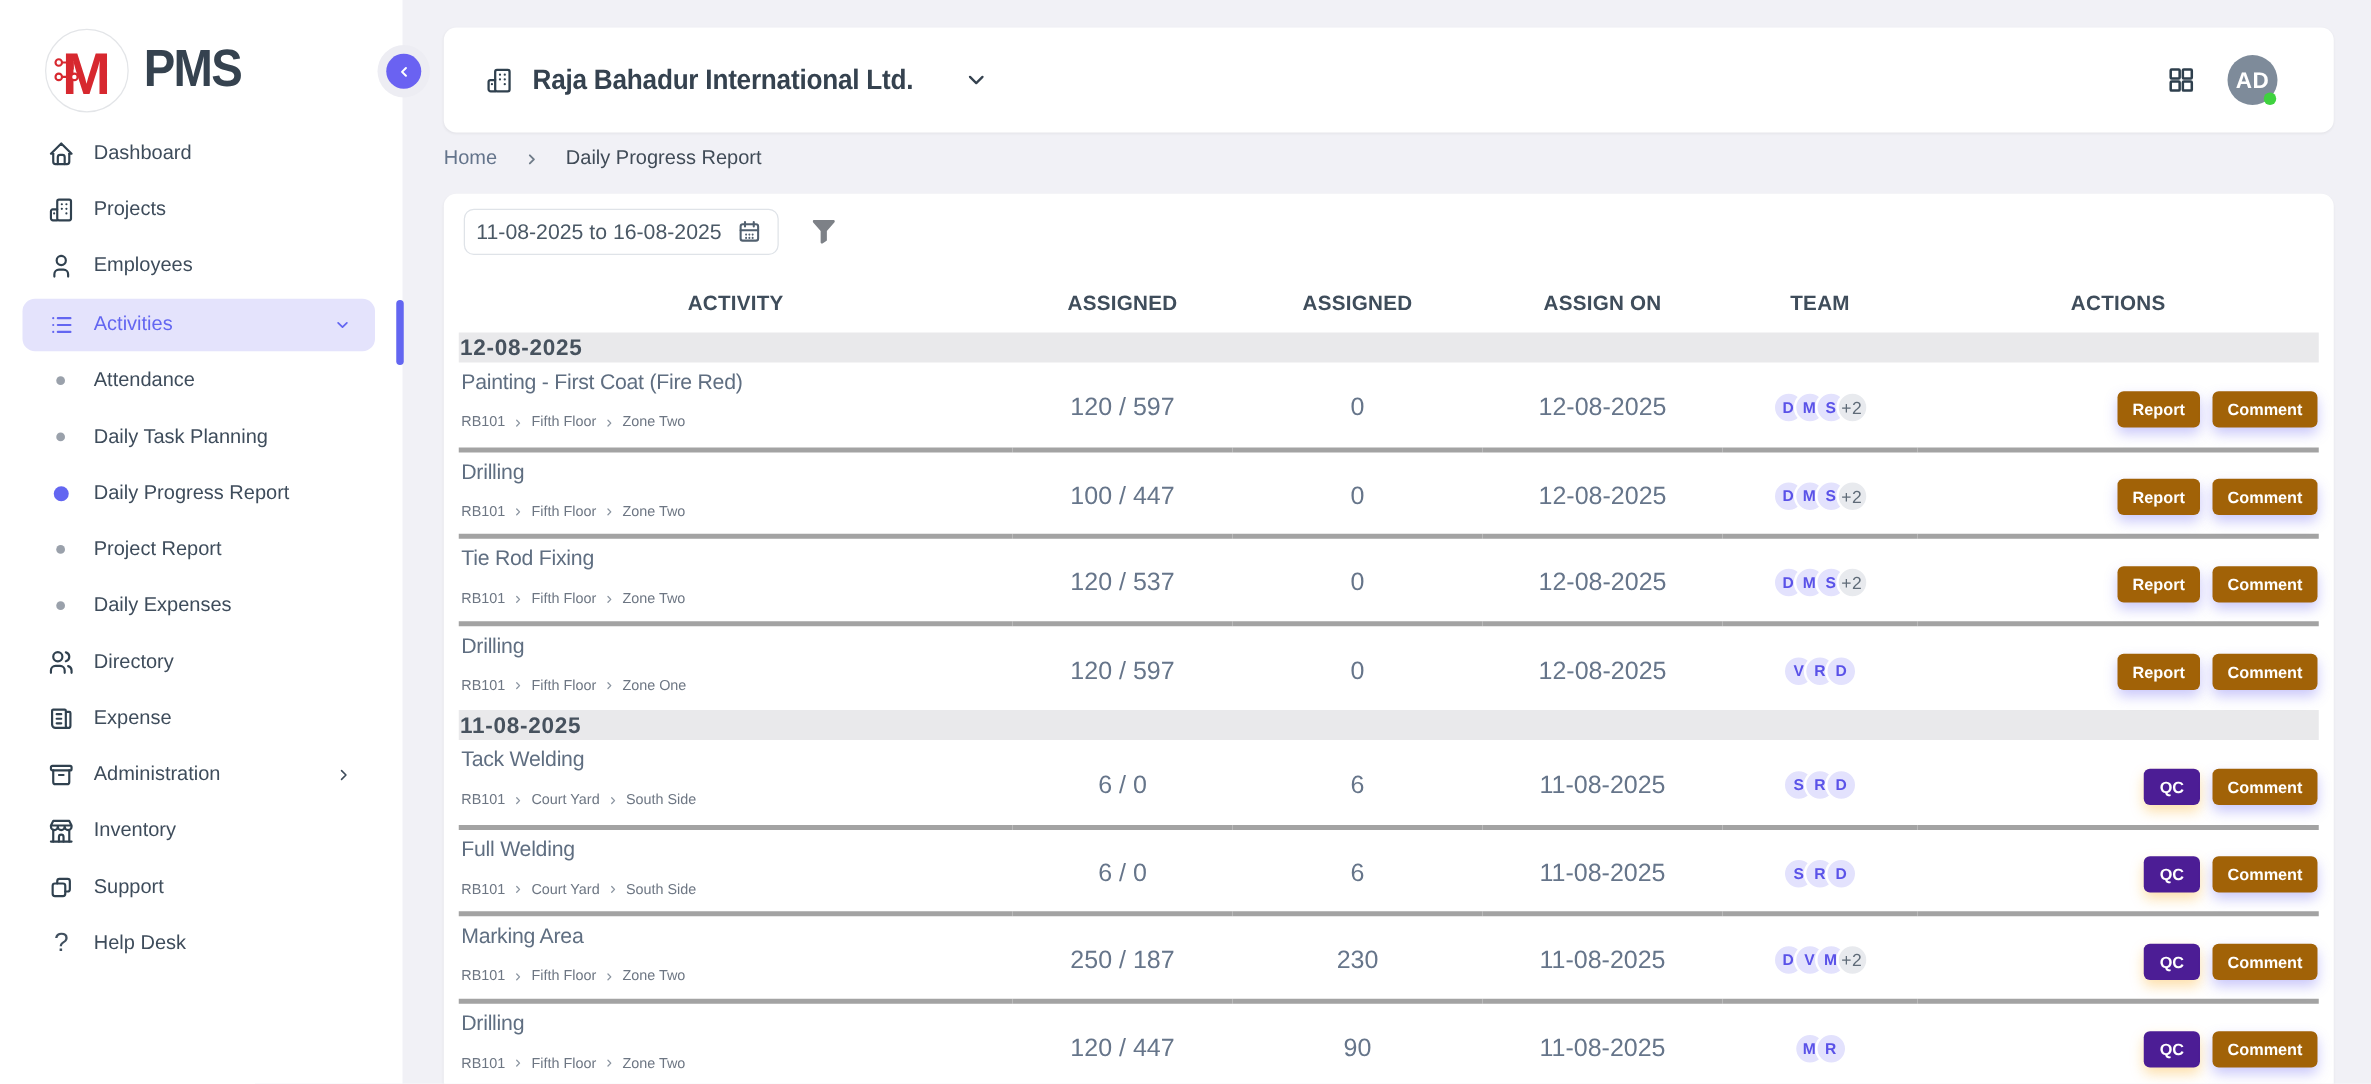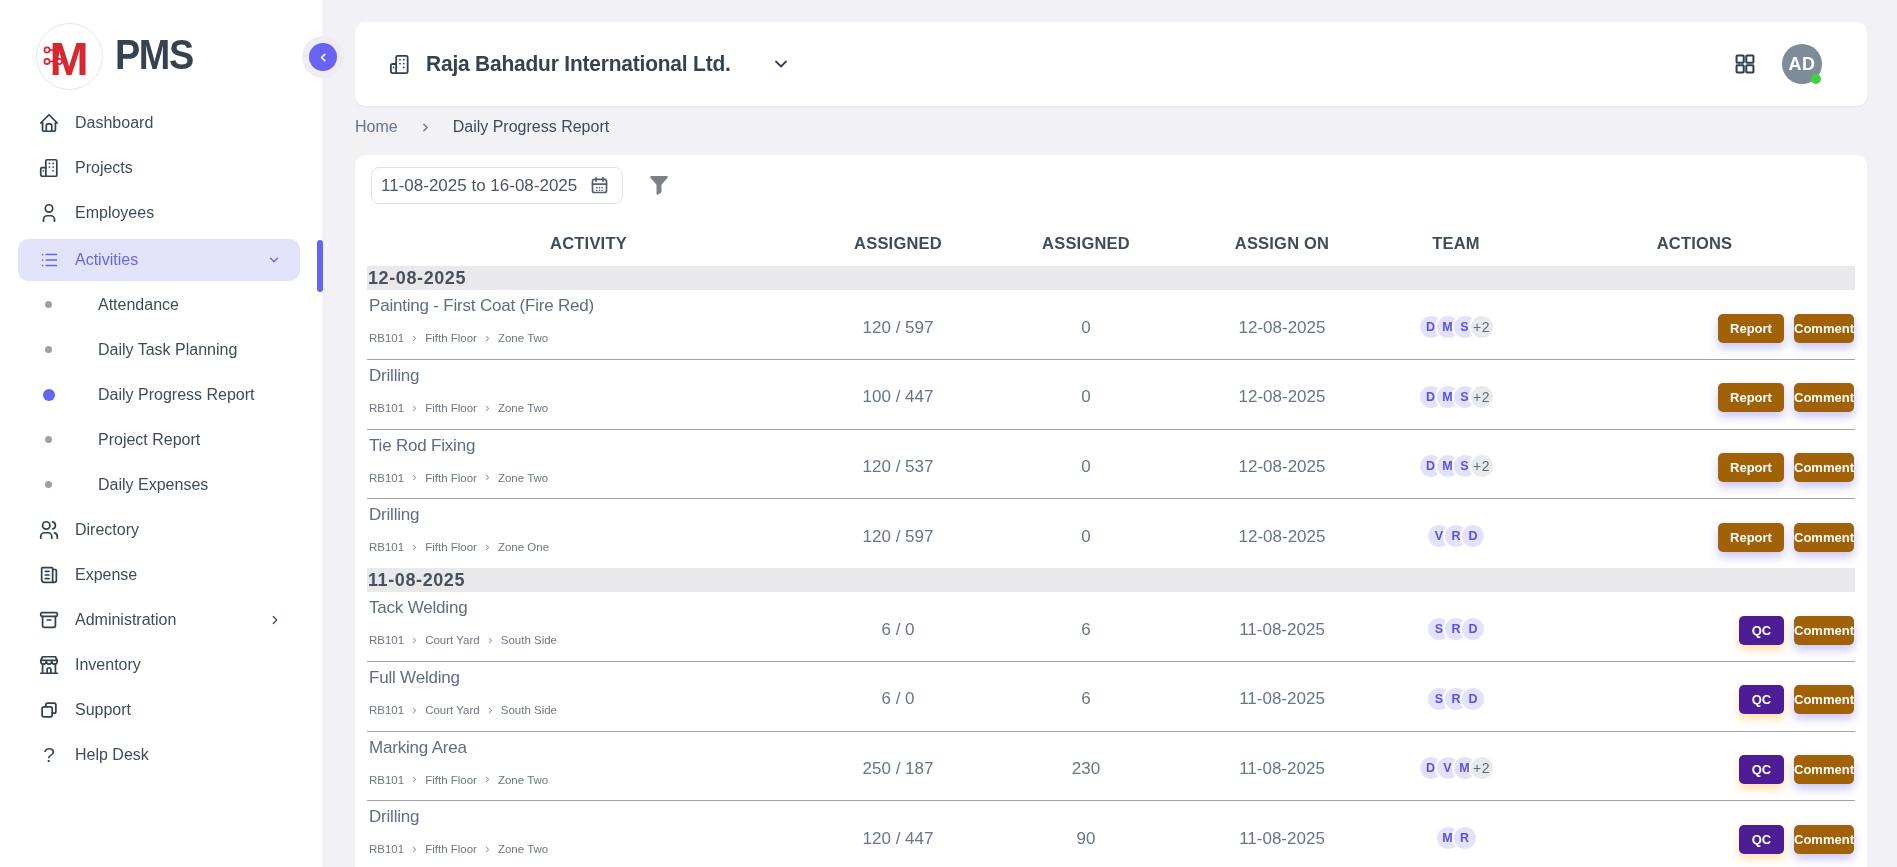--- a/index.html
+++ b/index.html
@@ -6,21 +6,21 @@
 html,body{width:1897px;height:867px;overflow:hidden;}
 body{background:#f1f1f6;font-family:"Liberation Sans",sans-serif;position:relative;}
 .sidebar{position:absolute;left:0;top:0;width:322px;height:867px;background:#fff;}
 .logo-row{position:relative;height:100px;}
 .logo-circle{position:absolute;left:36px;top:23px;width:67px;height:67px;border-radius:50%;border:1px solid #e3e5e8;background:#fff;}
 .pms{position:absolute;left:115px;top:31px;font-size:42px;font-weight:bold;letter-spacing:-1.5px;color:#35424f;transform:scaleX(.9);transform-origin:left center;}
 .nav{list-style:none;}
 .nav li{height:45px;display:flex;align-items:center;padding-left:38px;color:#3e4c5b;font-size:16px;position:relative;}
 .nav li .ic{width:22px;height:22px;margin-right:15px;flex:0 0 22px;display:flex;}
 .nav li .ic svg{width:22px;height:22px;}
-.nav li.sub{padding-left:98px;}
+.nav li.sub{padding-left:75px;}
 .nav li:nth-child(5){margin-top:2px;}
 .nav li.sub .dot{position:absolute;left:45px;top:50%;margin-top:-3.5px;width:7px;height:7px;border-radius:50%;background:#9aa1ab;}
 .nav li.sub .dot.on{left:43px;margin-top:-6px;width:12px;height:12px;background:#6366f1;}
 .navchev{margin-left:auto;margin-right:40px;display:flex;}
 li.active-row{padding-left:0;}
 .pill{height:42px;width:282px;margin-left:18px;margin-top:5px;border-radius:10px;background:#e4e3fc;display:flex;align-items:center;padding-left:20px;color:#6366f1;}
 .pill .ic{width:22px;height:22px;margin-right:15px;display:flex;}
 .pill .navchev{margin-right:19px;}
 .rail{position:absolute;left:316.5px;top:240px;width:6px;height:52px;border-radius:3px;background:#6366f1;z-index:5;}
 .collapse{position:absolute;left:309px;top:43px;width:28px;height:28px;border-radius:50%;background:#6a62f2;z-index:6;display:flex;align-items:center;justify-content:center;box-shadow:0 0 0 7px #ededf3;}
@@ -38,34 +38,34 @@
 .card{margin-top:18px;background:#fff;border-radius:10px 10px 0 0;min-height:712px;padding:12px;box-shadow:0 1px 2px rgba(3,7,18,.05);}
 .datebox{margin-left:4px;margin-top:0px;width:252px;height:37px;border:1px solid #dfe3e8;border-radius:8px;display:flex;align-items:center;padding:0 12px 0 9px;color:#4a5865;font-size:17px;}
 .datebox .cal{margin-left:auto;display:flex;}
 .filters{display:flex;align-items:center;}
 .funnel{margin-left:27px;display:flex;}
 table{border-collapse:collapse;table-layout:fixed;width:1488px;margin-top:22px;}
 th{height:40px;padding-bottom:6px;font-size:16.5px;font-weight:bold;letter-spacing:.2px;color:#3f4d5b;text-align:center;vertical-align:middle;font-stretch:normal;}
 tr.band td{height:24px;background:#e9e9eb;font-size:18px;font-weight:bold;color:#47525e;padding-left:1px;letter-spacing:.6px;}
 tr.row{height:69.5px;}
 tr.row td{vertical-align:middle;} tr.row td:first-child{vertical-align:top;padding-top:6px;}
-tr.row + tr.row td{border-top:1px solid #a3a3a3;}
+tr.row + tr.row td{border-top:4px solid #a3a3a3;}
 .t1{padding-left:2px;font-size:17px;letter-spacing:-0.2px;color:#5f6e81;line-height:20px;}
 .t2{padding-left:2px;margin-top:15px;font-size:11.5px;color:#6d7683;display:flex;align-items:center;line-height:14px;}
 .t2 .c{margin:0 6px;display:flex;}
-td.num{text-align:center;font-size:17px;color:#66758a;padding-top:6px;}
+td.num{text-align:center;font-size:20px;color:#66758a;padding-top:6px;}
 td.team{text-align:center;padding-top:5px;}
 .avgroup{display:inline-flex;vertical-align:middle;}
 .av{width:26px;height:26px;border:2px solid #fff;border-radius:50%;background:#e3e2fd;color:#5a52e8;font-size:12.5px;font-weight:bold;display:flex;align-items:center;justify-content:center;margin-left:-9px;}
 .av:first-child{margin-left:0;}
 .av.more{background:#e8eaee;color:#5f6b78;font-weight:normal;font-size:14px;letter-spacing:.5px;}
 td.act{text-align:right;padding-right:1px;white-space:nowrap;padding-top:7px;}
 .btn{display:inline-block;height:29px;line-height:29px;border-radius:5px;background:#a16207;color:#fff;font-weight:bold;font-size:13px;text-align:center;box-shadow:0 5px 10px rgba(101,94,240,.35);}
 .btn.report{width:66px;}
-.btn.comment{width:60px;margin-left:10px;}
+.btn.comment{width:84px;margin-left:10px;}
 .btn.qc{width:45px;background:#4c1d95;box-shadow:0 5px 10px rgba(250,162,12,.35);}
 svg{display:block;}
 </style>
 </head>
 <body>
 <div class="sidebar">
   <div class="logo-row">
     <div class="logo-circle">
       <svg viewBox="0 0 66 66" width="66" height="66">
         <text x="12.5" y="51" font-size="47" font-weight="bold" fill="#d7282f" font-family="Liberation Sans">M</text>

